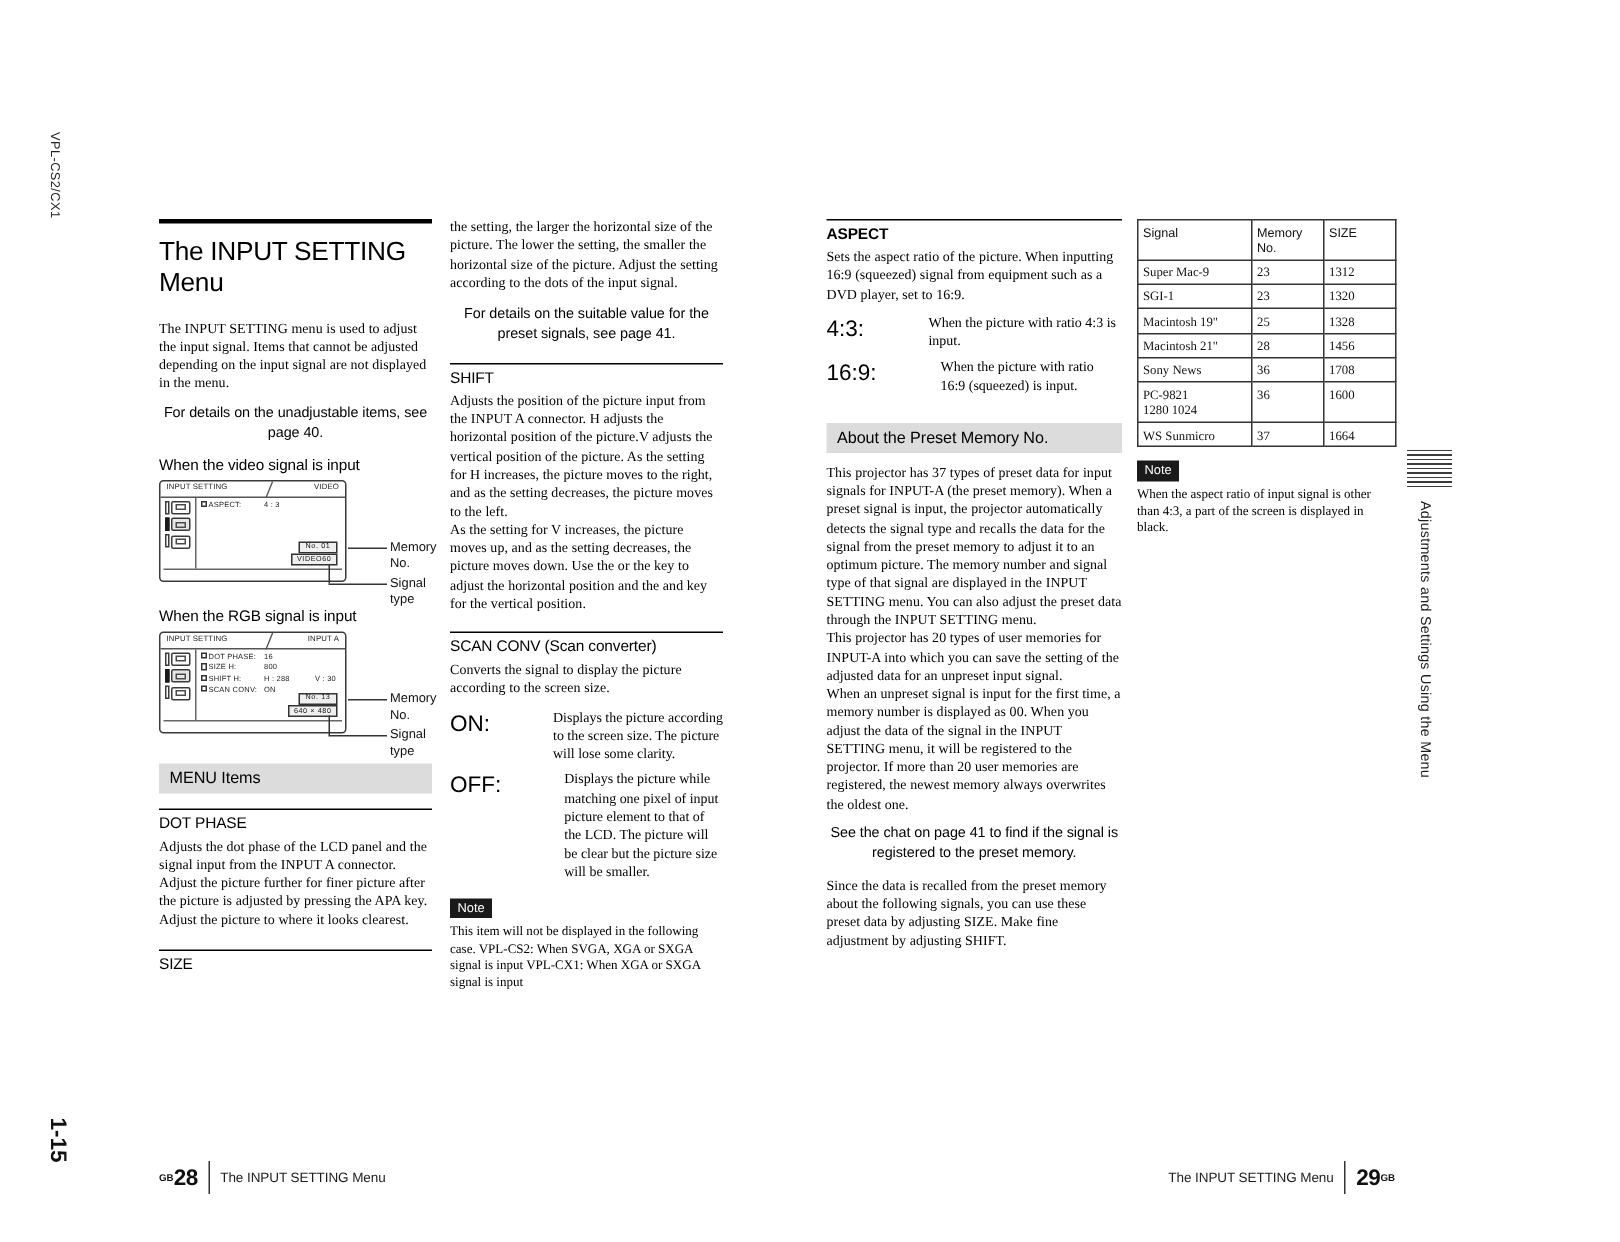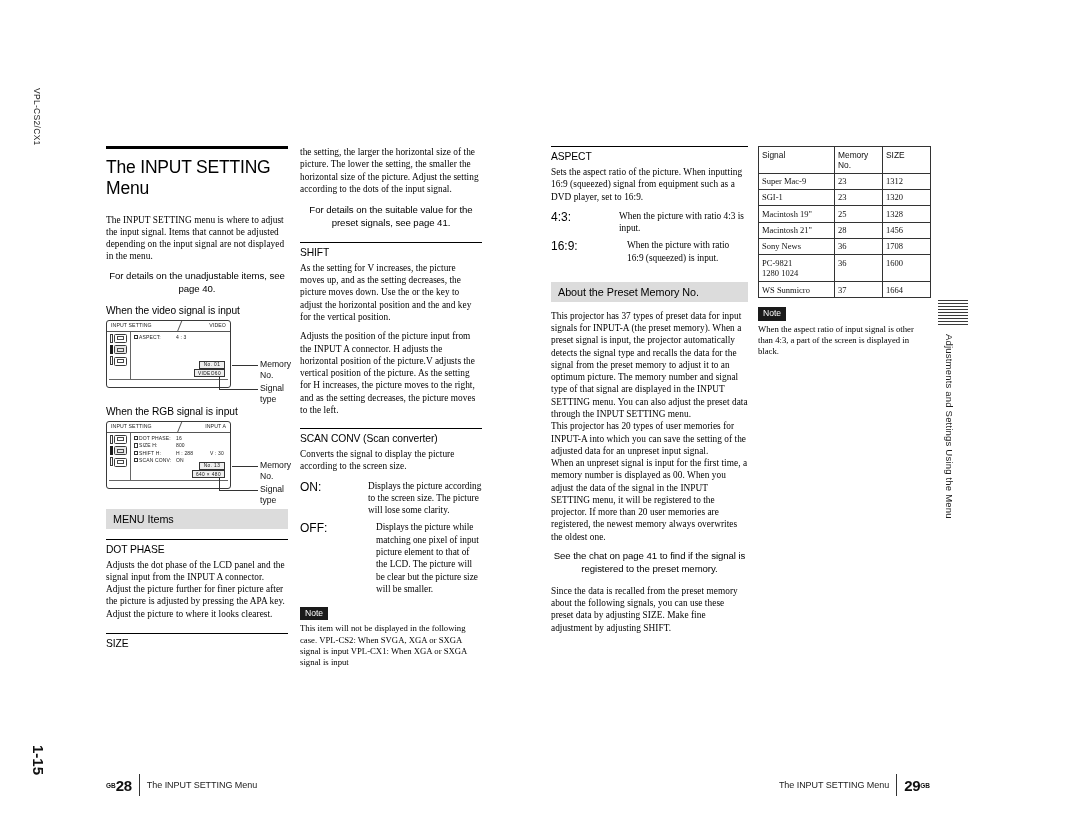--- a/index.html
+++ b/index.html
@@ -152,21 +152,21 @@
     font-family: "Liberation Serif", serif;
     font-size: 9.3px;
     line-height: 1.32;
     margin-bottom: 5px;
   }
   dl.deflist .term {
     flex: 0 0 auto;
     min-width: 26px;
     white-space: nowrap;
     font-family: "Liberation Sans", sans-serif;
-    font-size: 12px;
+    font-size: 15px;
   }
   dl.deflist .term.wide { min-width: 34px; }
   dl.deflist .def { flex: 1 1 auto; padding-left: 2px; }
 
   
   .note-badge {
     display: inline-block;
     background: #1a1a1a;
     color: #fff;
     font-family: "Liberation Sans", sans-serif;
@@ -403,21 +403,21 @@
 
   <div id="side-tab">
     <div id="side-stripes"></div>
     <div id="side-tab-text">Adjustments and Settings Using the Menu</div>
   </div>
 
   <div class="col" id="col1">
 
     <h1 class="page-title">The INPUT SETTING Menu</h1>
 
-    <p class="body">The INPUT SETTING menu is where to adjust the input signal. Items that cannot be adjusted depending on the input signal are not displayed in the menu.</p>
+    <p class="body">The INPUT SETTING menu is used to adjust the input signal. Items that cannot be adjusted depending on the input signal are not displayed in the menu.</p>
 
     <p class="sans">For details on the unadjustable items, see page 40.</p>
 
     <h3 class="subhead">When the video signal is input</h3>
 
     <div class="osd-wrap">
       <div class="osd">
         <div class="osd-titlebar">
           <span class="osd-title">INPUT SETTING</span>
           <span class="osd-slash"></span>
@@ -516,43 +516,43 @@
 
     <h2 class="rule-head" style="margin-top:13px;">SIZE</h2>
   </div>
 
   <div class="col" id="col2">
     <p class="body">the setting, the larger the horizontal size of the picture. The lower the setting, the smaller the horizontal size of the picture. Adjust the setting according to the dots of the input signal.</p>
 
     <p class="sans" style="margin-top:9px;">For details on the suitable value for the preset signals, see page 41.</p>
 
     <h2 class="rule-head" style="margin-top:12px;">SHIFT</h2>
+    <p class="body tight">Adjusts the position of the picture input from the INPUT A connector. H adjusts the horizontal position of the picture.V adjusts the vertical position of the picture. As the setting for H increases, the picture moves to the right, and as the setting decreases, the picture moves to the left.</p>
     <p class="body">As the setting for V increases, the picture moves up, and as the setting decreases, the picture moves down. Use the        or the       key to adjust the horizontal position and the       and      key for the vertical position.</p>
-    <p class="body tight">Adjusts the position of the picture input from the INPUT A connector. H adjusts the horizontal position of the picture.V adjusts the vertical position of the picture. As the setting for H increases, the picture moves to the right, and as the setting decreases, the picture moves to the left.</p>
 
     <h2 class="rule-head" style="margin-top:12px;">SCAN CONV (Scan converter)</h2>
     <p class="body">Converts the signal to display the picture according to the screen size.</p>
 
     <dl class="deflist">
       <div class="row">
         <dt class="term">ON:</dt>
         <dd class="def">Displays the picture according to the screen size. The picture will lose some clarity.</dd>
       </div>
       <div class="row">
         <dt class="term wide">OFF:</dt>
         <dd class="def">Displays the picture while matching one pixel of input picture element to that of the LCD. The picture will be clear but the picture size will be smaller.</dd>
       </div>
     </dl>
 
     <div class="note-badge">Note</div>
     <p class="note-text">This item will not be displayed in the following case. VPL-CS2: When SVGA, XGA or SXGA signal is input VPL-CX1: When XGA or SXGA signal is input</p>
   </div>
 
   <div class="col" id="col3">
-    <h2 class="rule-head" style="margin-top:0;">ASPECT</h2>
+    <h2 class="rule-head" style="margin-top:0;font-weight:bold;">ASPECT</h2>
     <p class="body">Sets the aspect ratio of the picture. When inputting 16:9 (squeezed) signal from equipment such as a DVD player, set to 16:9.</p>
 
     <dl class="deflist">
       <div class="row">
         <dt class="term">4:3:</dt>
         <dd class="def">When the picture with ratio 4:3 is input.</dd>
       </div>
       <div class="row">
         <dt class="term wide">16:9:</dt>
         <dd class="def">When the picture with ratio 16:9 (squeezed) is input.</dd>

